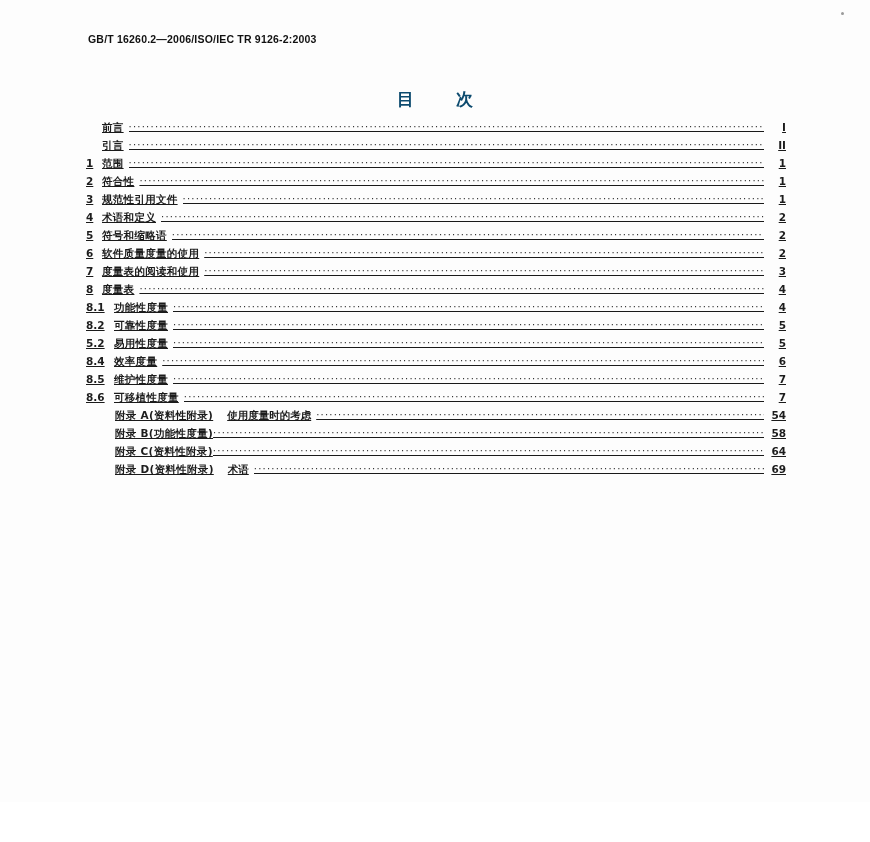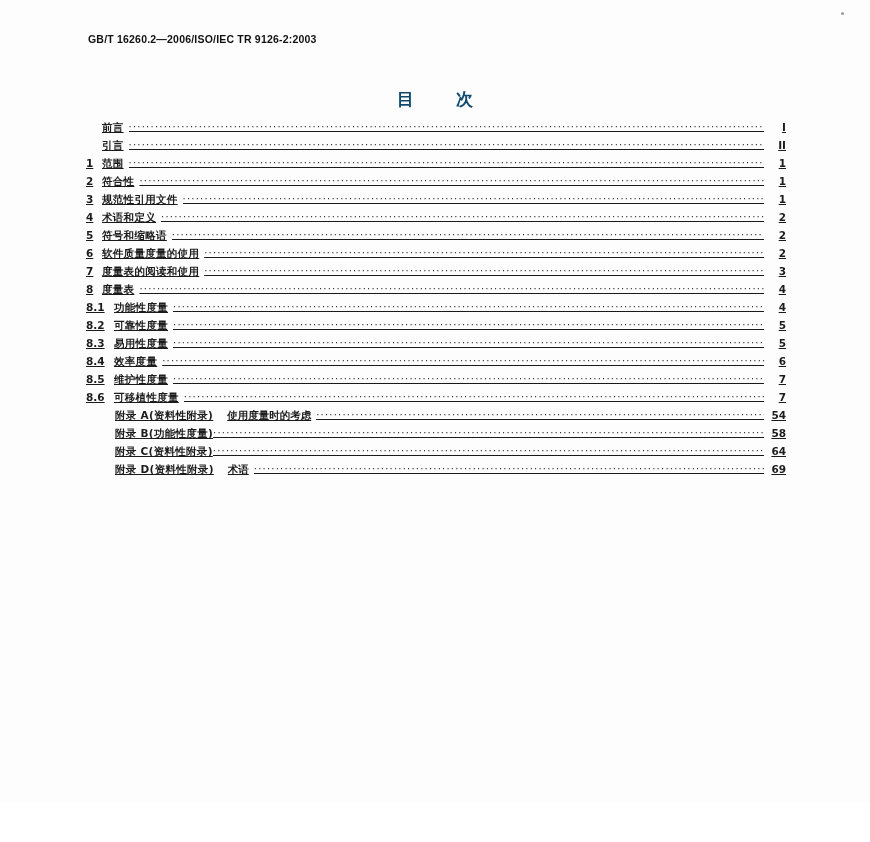--- a/index.html
+++ b/index.html
@@ -192,21 +192,21 @@
         <span class="dots">····························································································································································································································</span>
         <span class="page-no">4</span>
       </div>
       <div class="toc-row indent-sub">
         <span class="num">8.2</span>
         <span class="label">可靠性度量</span>
         <span class="dots">····························································································································································································································</span>
         <span class="page-no">5</span>
       </div>
       <div class="toc-row indent-sub">
-        <span class="num">8.3</span>
+        <span class="num">5.2</span>
         <span class="label">易用性度量</span>
         <span class="dots">····························································································································································································································</span>
         <span class="page-no">5</span>
       </div>
       <div class="toc-row indent-sub">
         <span class="num">8.4</span>
         <span class="label">效率度量</span>
         <span class="dots">····························································································································································································································</span>
         <span class="page-no">6</span>
       </div>

